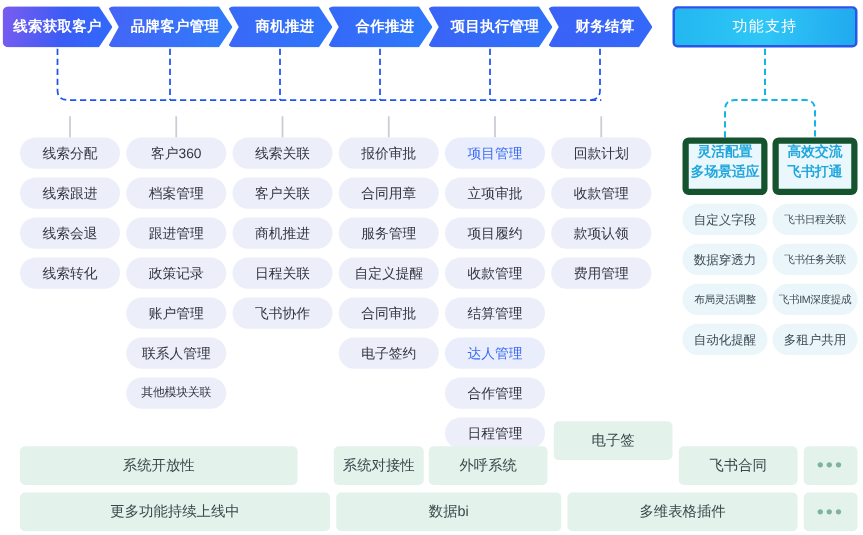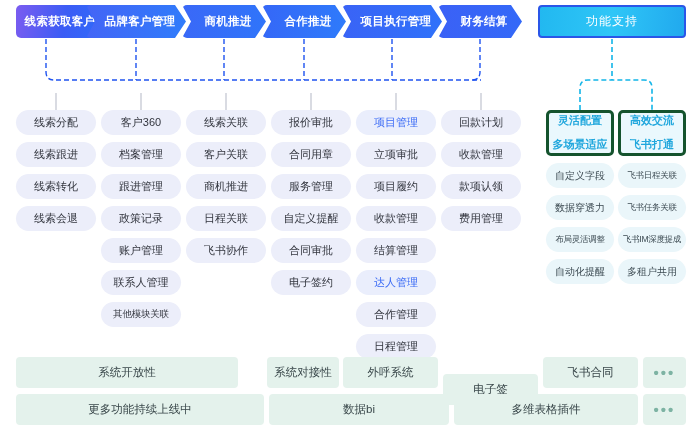--- a/index.html
+++ b/index.html
@@ -55,22 +55,22 @@
     display: flex; align-items: center; justify-content: center;
     font-size: 11px; color: #33363f; white-space: nowrap;
   }
   .pill.accent { color: #3b6bf5; background: #eaeefc; }
   .pill.tight { font-size: 9.5px; letter-spacing: -.2px; }
 
   
   .scol { position: absolute; display: flex; flex-direction: column; gap: 7px; }
   .shead {
     height: 46px; border-radius: 5px;
-    background: #eaf8fd; border: 3px solid #14532d;
-    display: flex; flex-direction: column; align-items: center; justify-content: space-between;
+    background: #eaf8fd; border: 5px solid #14532d;
+    display: flex; flex-direction: column; align-items: center; justify-content: flex-start;
     font-size: 11px; color: #21a7dd; font-weight: bold; line-height: 1.45;
     white-space: nowrap;
   }
   .spill {
     height: 25px; border-radius: 13px; background: #eaf6fa;
     display: flex; align-items: center; justify-content: center;
     font-size: 10px; color: #3c4a52; white-space: nowrap;
   }
   .spill.tiny { font-size: 8.5px; letter-spacing: -.3px; }
 
@@ -100,21 +100,21 @@
       <path d="M311 93 V110" stroke="#c9ccd6" stroke-width="1.4" fill="none"></path>
       <path d="M392 39 V80" stroke="#1f53f0" stroke-width="1.4" fill="none" stroke-dasharray="5 3"></path>
       <path d="M396 93 V110" stroke="#c9ccd6" stroke-width="1.4" fill="none"></path>
       <path d="M480 39 V72 Q480 80 472 80" stroke="#1f53f0" stroke-width="1.4" fill="none" stroke-dasharray="5 3"></path>
       <path d="M481 93 V110" stroke="#c9ccd6" stroke-width="1.4" fill="none"></path>
       <path d="M612 39 V80" stroke="#12b5e8" stroke-width="1.6" fill="none" stroke-dasharray="5 3"></path>
       <path d="M580 110 V88 Q580 80 588 80 H644 Q652 80 652 88 V110" stroke="#12b5e8" stroke-width="1.6" fill="none" stroke-dasharray="5 3"></path>
     </svg>
 
   <div class="arrow-row" id="arrow-row">
-      <div class="arrow a0 first" style="left: 16px; width: 88px;">
+      <div class="arrow a0 first" style="left: 2px; width: 88px;">
         <span>线索获取客户</span>
       </div>
       <div class="arrow a1" style="left: 86px; width: 100px;">
         <span>品牌客户管理</span>
       </div>
       <div class="arrow a2" style="left: 182px; width: 84px;">
         <span>商机推进</span>
       </div>
       <div class="arrow a3" style="left: 262px; width: 84px;">
         <span>合作推进</span>
@@ -127,22 +127,22 @@
       </div>
     </div>
   <div class="support-box" id="support-box" style="left: 538px; width: 148px;">
     <span>功能支持</span>
   </div>
 
   <div id="cols">
       <div class="col" style="left: 16px; top: 110px; width: 80px;">
         <div class="pill">线索分配</div>
         <div class="pill">线索跟进</div>
+        <div class="pill">线索会退</div>
         <div class="pill">线索转化</div>
-        <div class="pill">线索会退</div>
       </div>
       <div class="col" style="left: 101px; top: 110px; width: 80px;">
         <div class="pill">客户360</div>
         <div class="pill">档案管理</div>
         <div class="pill">跟进管理</div>
         <div class="pill">政策记录</div>
         <div class="pill">账户管理</div>
         <div class="pill">联系人管理</div>
         <div class="pill tight">其他模块关联</div>
       </div>
@@ -199,21 +199,21 @@
         <div class="spill tiny">飞书任务关联</div>
         <div class="spill tiny">飞书IM深度提成</div>
         <div class="spill">多租户共用</div>
       </div>
     </div>
 
   <div id="grows">
       <div class="gbox" style="left: 16px; top: 357px; width: 222px;">系统开放性</div>
       <div class="gbox" style="left: 243px; top: 357px; width: 72px; margin-left: 24px;">系统对接性</div>
       <div class="gbox" style="left: 343px; top: 357px; width: 95px;">外呼系统</div>
-      <div class="gbox" style="left: 443px; top: 374px; width: 95px;">电子签</div>
+      <div class="gbox" style="left: 443px; top: 337px; width: 95px;">电子签</div>
       <div class="gbox" style="left: 543px; top: 357px; width: 95px;">飞书合同</div>
       <div class="gbox dots" style="left: 643px; top: 357px; width: 43px;">•••</div>
       <div class="gbox" style="left: 16px; top: 394px; width: 248px;">更多功能持续上线中</div>
       <div class="gbox" style="left: 269px; top: 394px; width: 180px;">数据bi</div>
       <div class="gbox" style="left: 454px; top: 394px; width: 184px;">多维表格插件</div>
       <div class="gbox dots" style="left: 643px; top: 394px; width: 43px;">•••</div>
     </div>
 
 </div>
 

